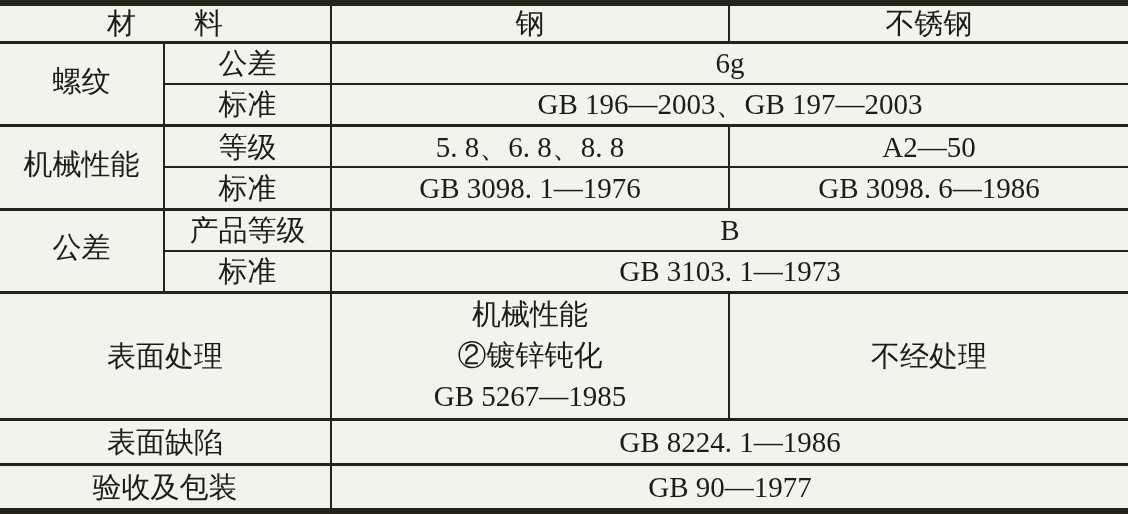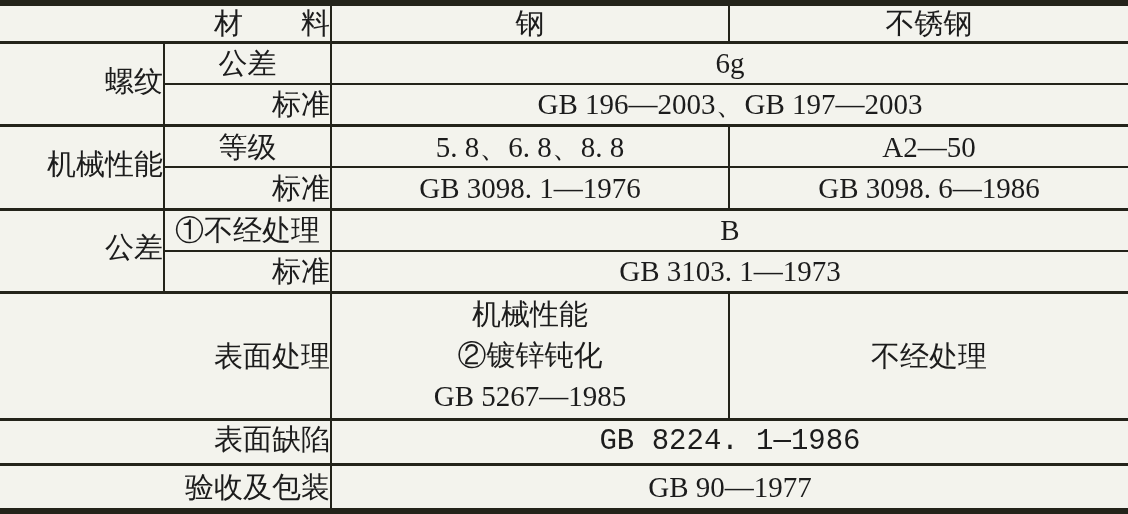--- a/index.html
+++ b/index.html
@@ -25,29 +25,29 @@
   td{
     border:2px solid var(--line);
     text-align:center;
     vertical-align:middle;
     font-size:29px;
     line-height:1.2;
     padding:0;
     overflow:hidden;
     white-space:nowrap;
   }
-  tr>td:first-child{border-left:none;text-align:right;}
+  tr>td:first-child{border-left:none;}
   tr>td:last-child{border-right:none;}
   tr.sec>td{border-bottom-width:3px;}
   td.span-label{border-bottom-width:3px;font-family:Liberation Mono, monospace;}
   .treat-line{line-height:41px;white-space:nowrap;}
   tr.h-header{height:38px;}
   tr.h-mid{height:41px;}
   tr.h-treat{height:122px;}
-  tr.h-defect{height:44px;font-family:Liberation Mono, monospace;}
+  tr.h-defect{height:44px;}
   tr.h-accept{height:46px;}
 </style>
 </head>
 <body>
 
 <table class="spec">
   <colgroup>
     <col style="width:164px">
     <col style="width:167px">
     <col style="width:398px">
@@ -78,21 +78,21 @@
     <td>A2—50</td>
   </tr>
   <tr class="h-mid sec">
     <td>标准</td>
     <td>GB 3098. 1—1976</td>
     <td>GB 3098. 6—1986</td>
   </tr>
 
   <tr class="h-mid">
     <td rowspan="2" class="span-label">公差</td>
-    <td>①不经处理</td>
+    <td>产品等级</td>
     <td colspan="2">B</td>
   </tr>
   <tr class="h-mid sec">
     <td>标准</td>
     <td colspan="2">GB 3103. 1—1973</td>
   </tr>
 
   <tr class="h-treat sec">
     <td colspan="2">表面处理</td>
     <td>

